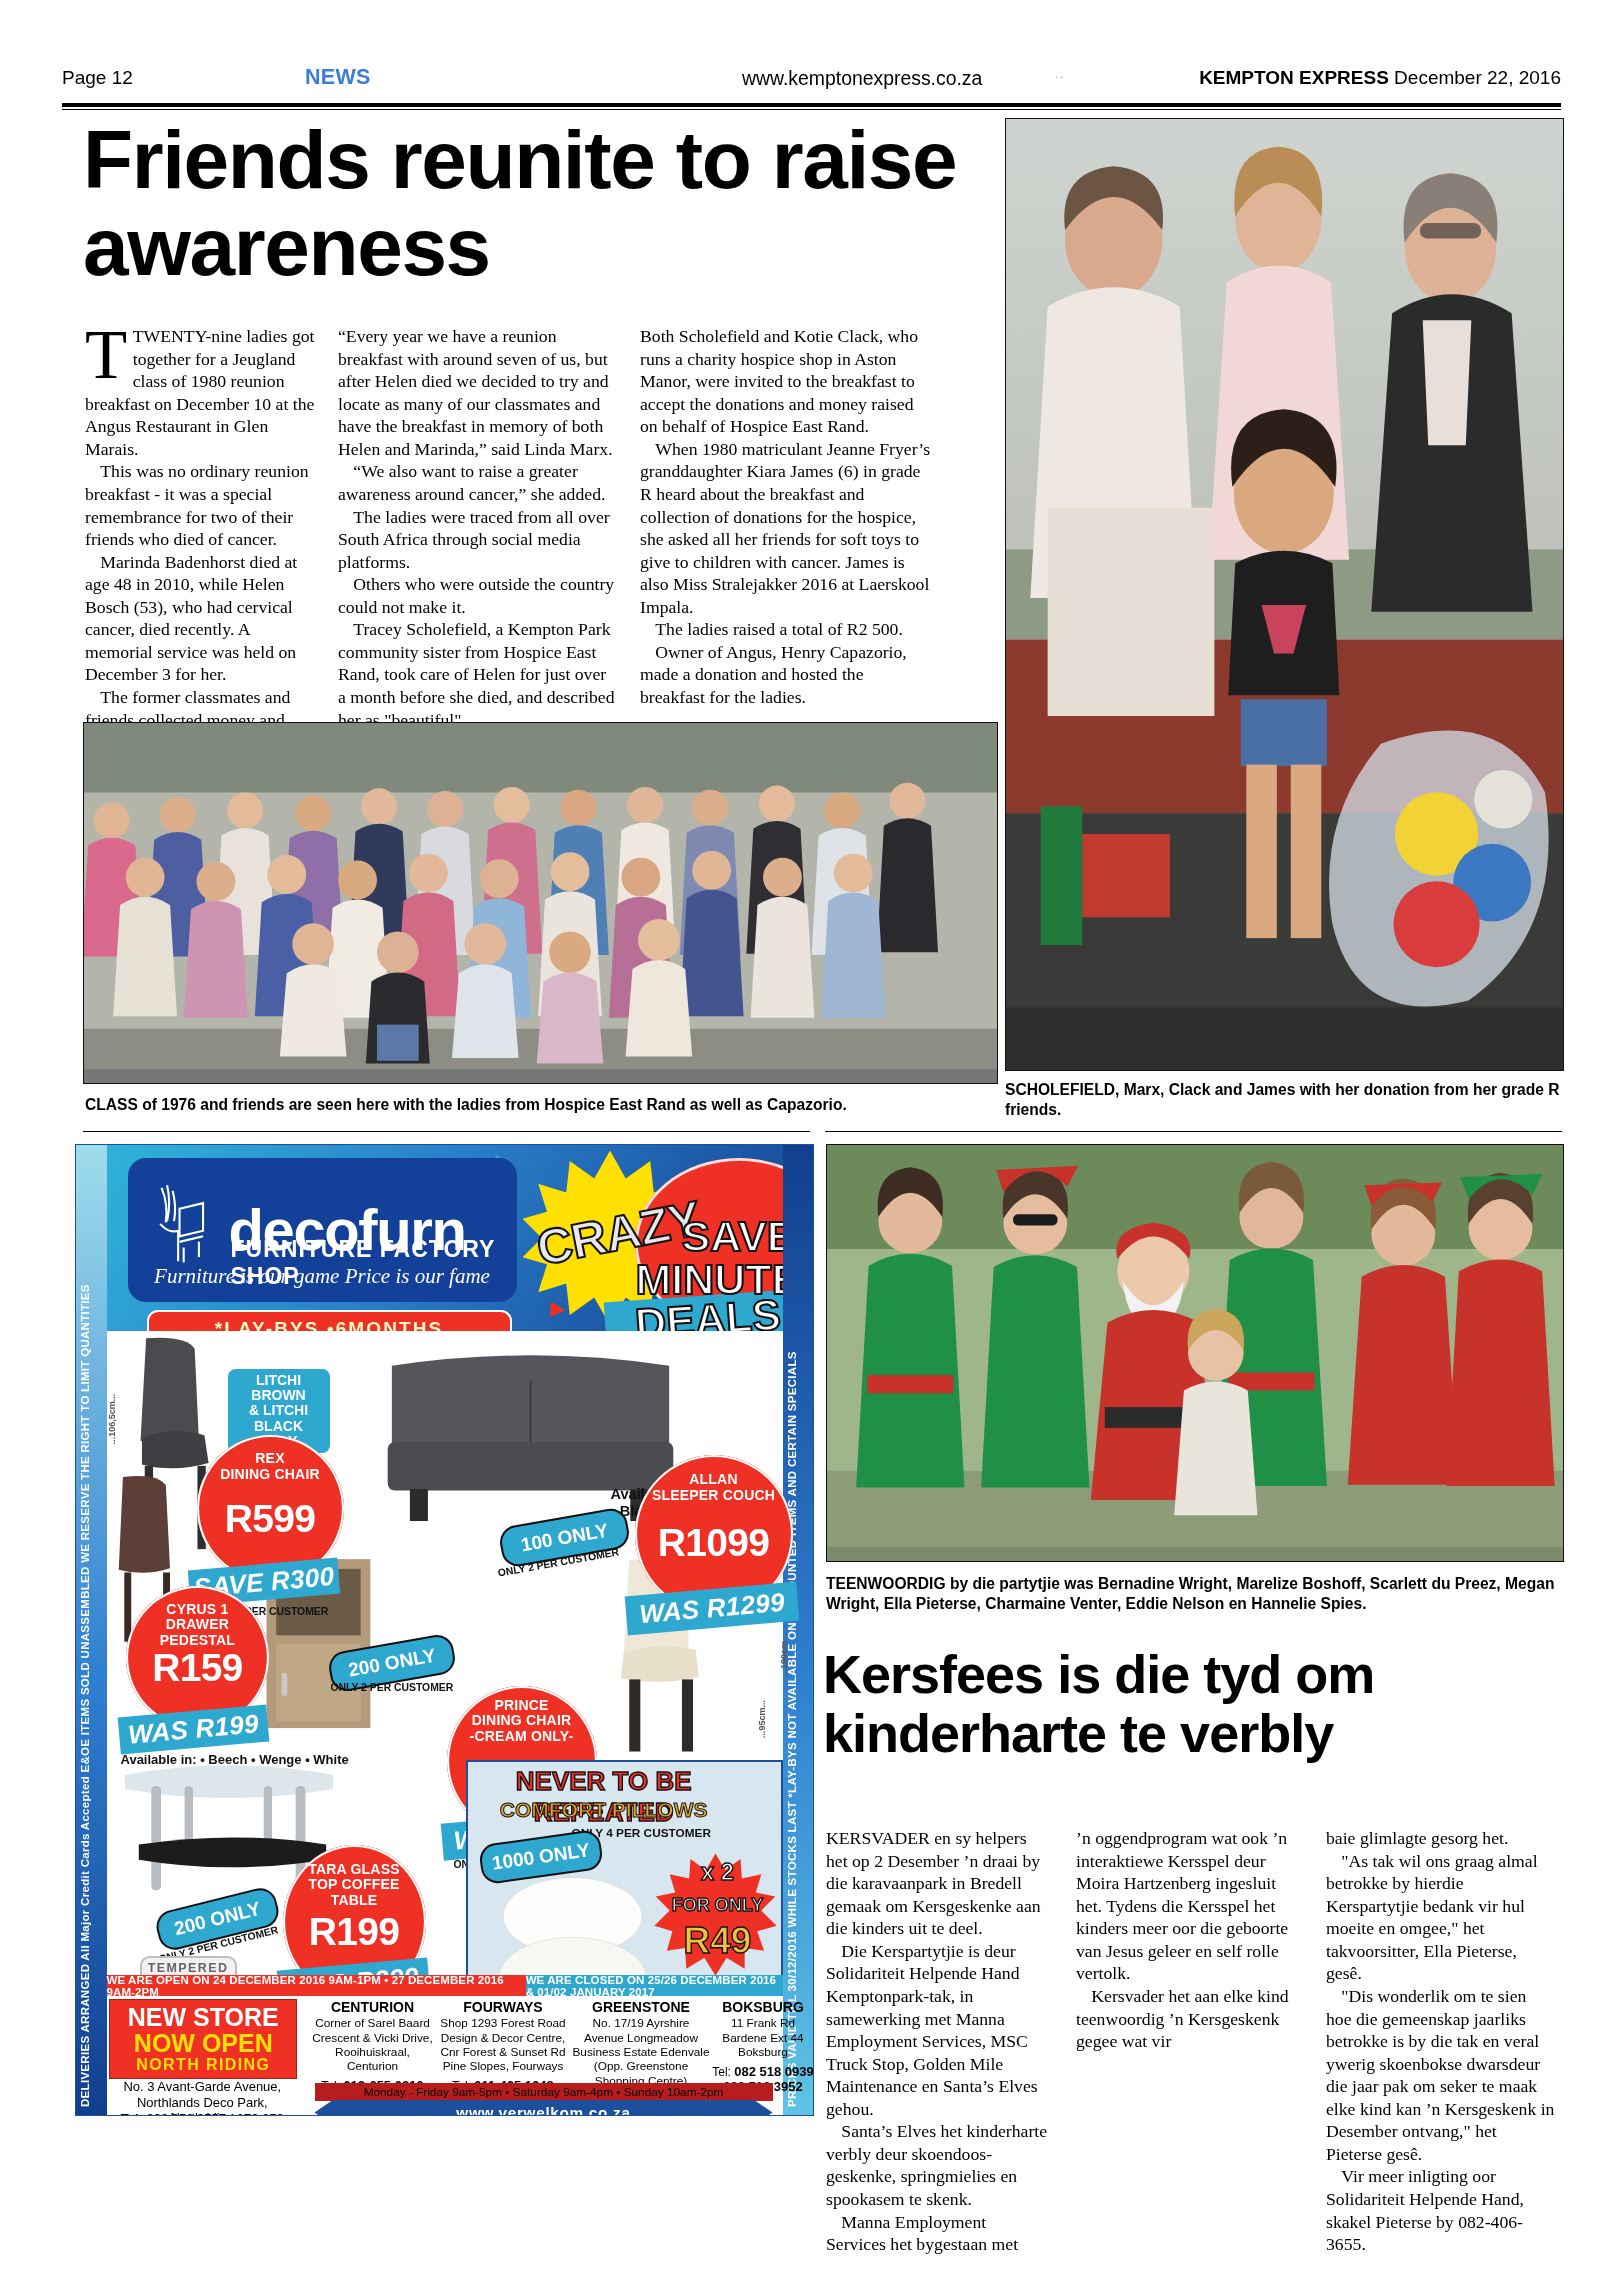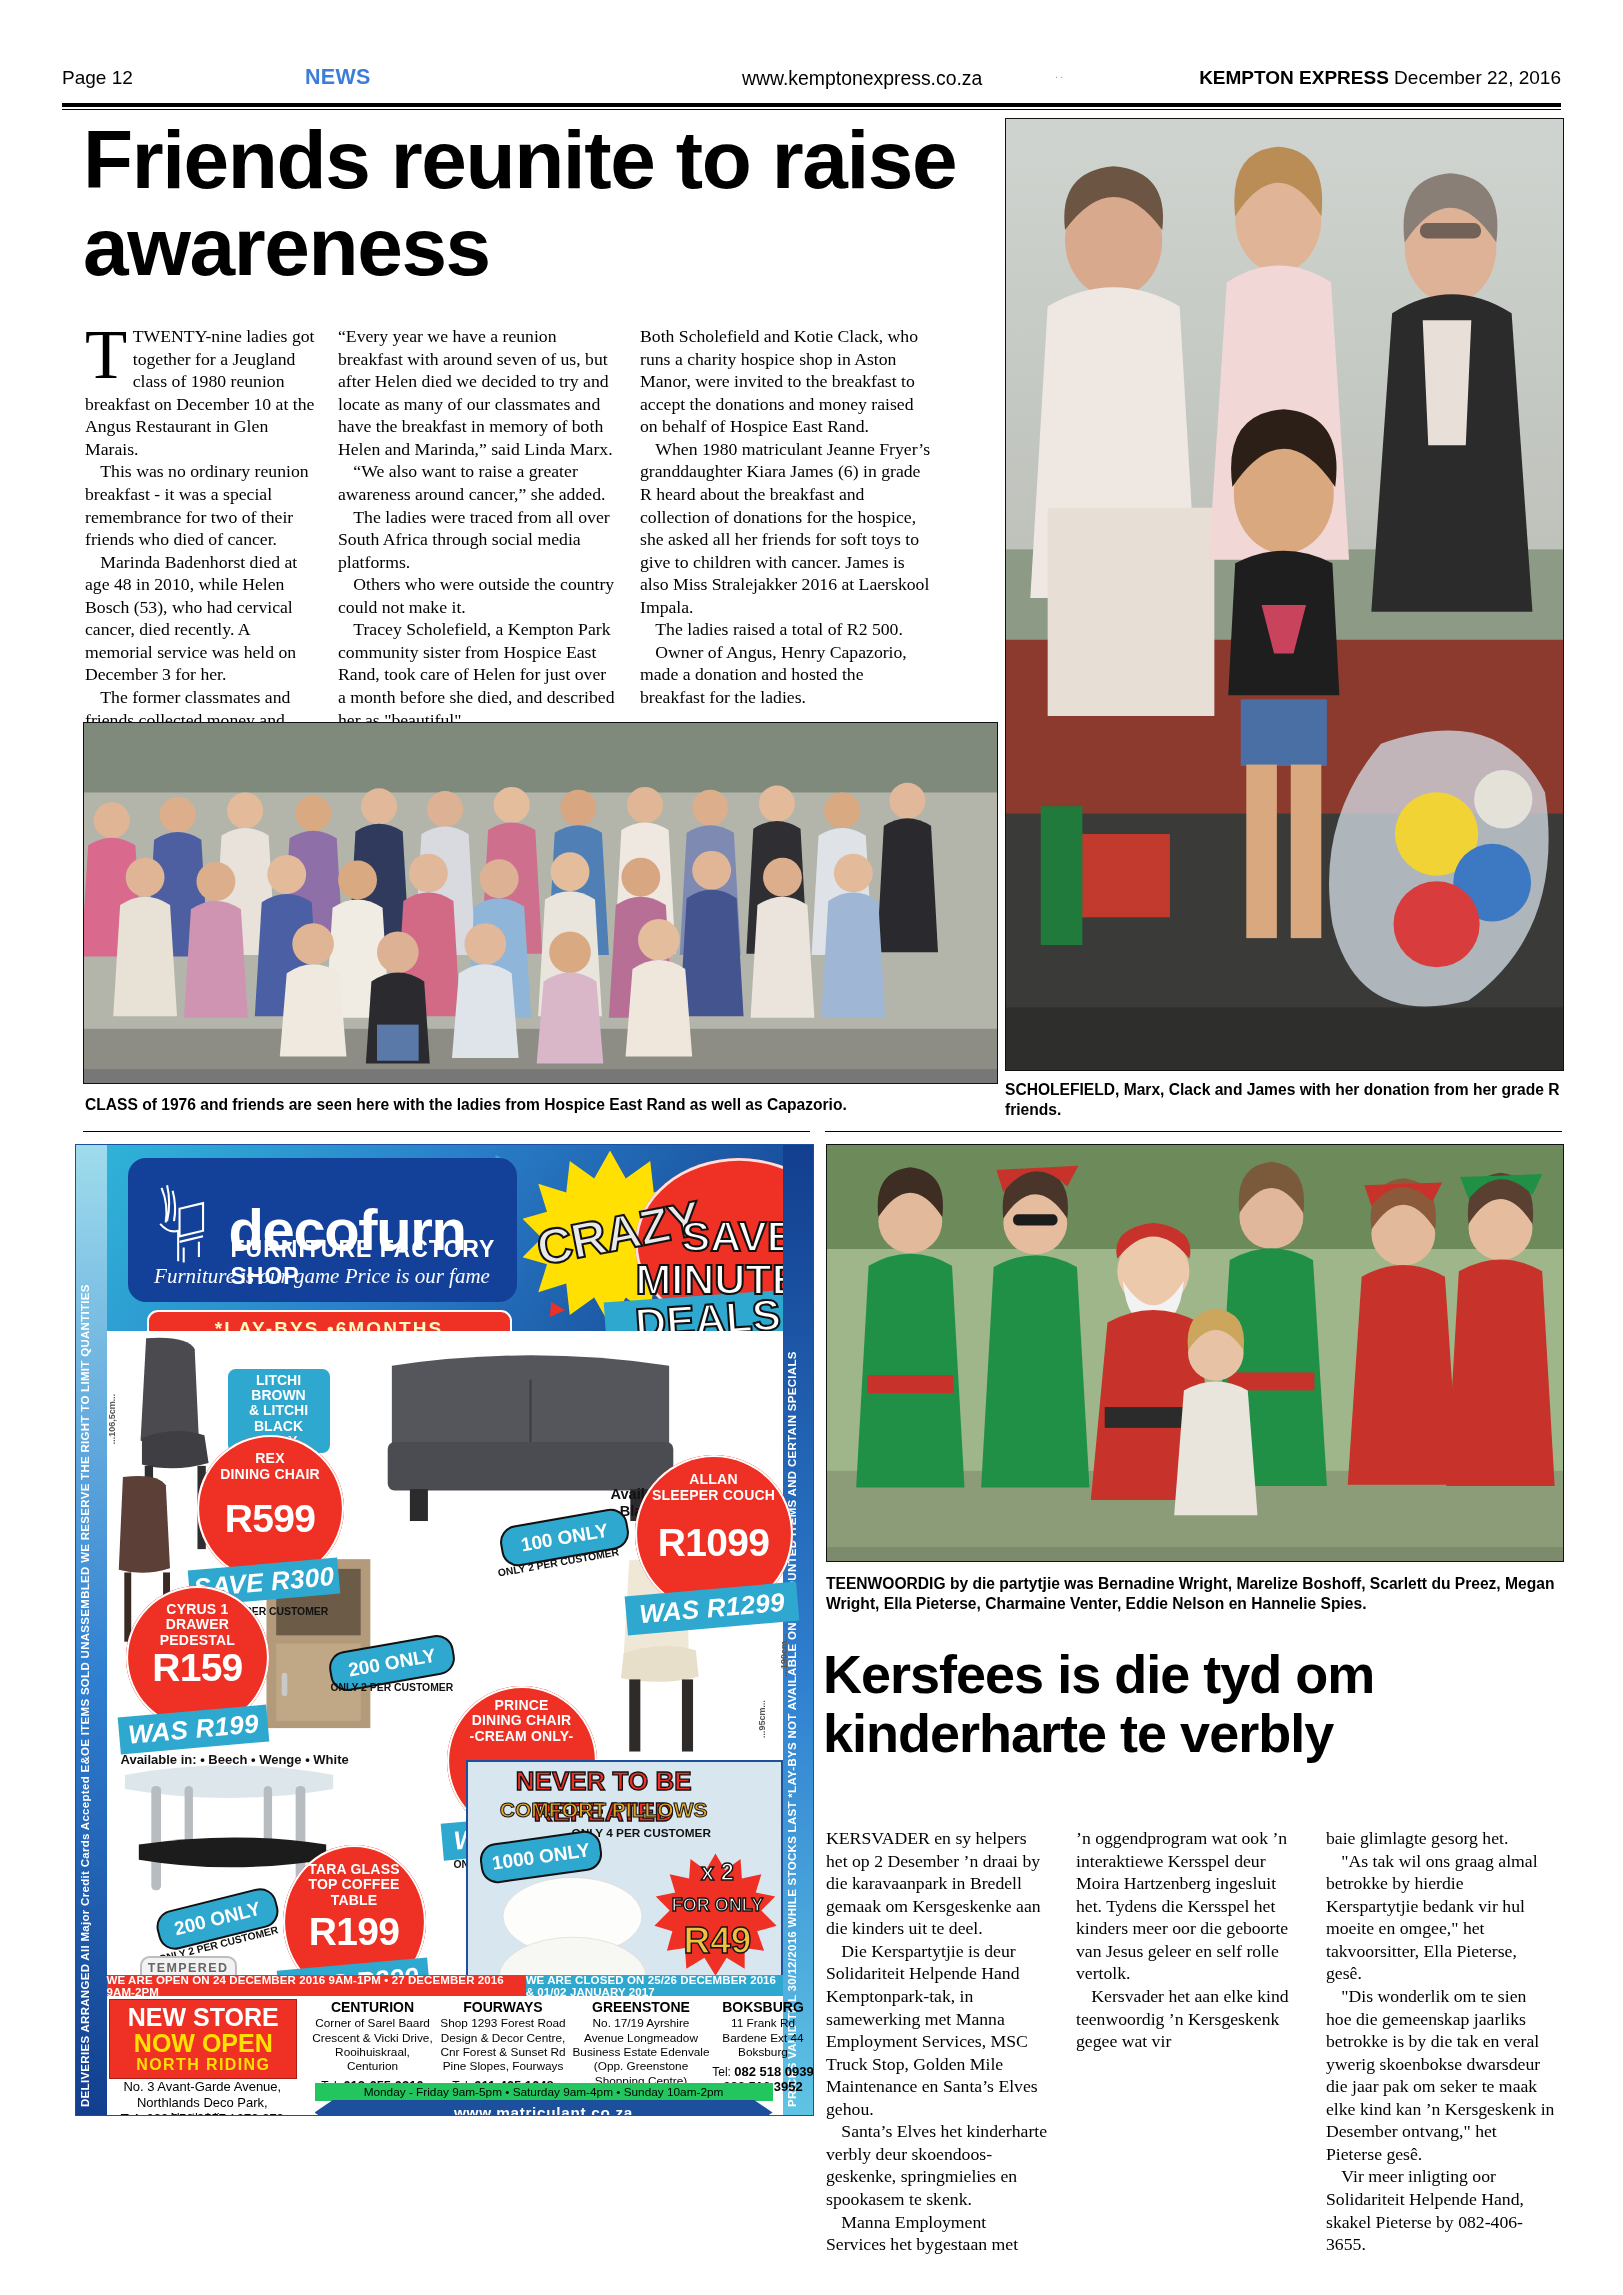--- a/index.html
+++ b/index.html
@@ -127,21 +127,21 @@
     font-family:"Liberation Sans",sans-serif;font-weight:bold;font-size:16px;letter-spacing:1.4px;}
   .nsaddr{position:absolute;left:2.8px;top:83px;width:186px;text-align:center;
     font-family:"Liberation Sans",sans-serif;font-size:13px;line-height:1.2;}
   .nstel{position:absolute;left:2.8px;top:115px;width:186px;text-align:center;
     font-family:"Liberation Sans",sans-serif;font-size:13px;font-weight:bold;}
   .branch{position:absolute;top:2.8px;font-family:"Liberation Sans",sans-serif;text-align:center;}
   .branch .bn{font-weight:bold;font-size:14px;}
   .branch .ba{font-size:11.8px;line-height:1.22;display:block;margin-top:1.4px;}
   .branch .bt{font-size:12px;display:block;margin-top:4.2px;}
   .branch .bt b{font-size:13px;}
-  .hours{position:absolute;left:208px;top:87px;width:458px;text-align:center;background:#22c55e;
+  .hours{position:absolute;left:208px;top:87px;width:458px;text-align:center;background:#b91c1c;
     font-family:"Liberation Sans",sans-serif;font-size:11.8px;padding:2.1px 0;}
   .ribbon{position:absolute;left:208px;top:104px;width:458px;height:25px;background:#1c4f9c;
     clip-path:polygon(4% 0,96% 0,100% 50%,96% 100%,4% 100%,0 50%);
     color:#fff;font-family:"Liberation Sans",sans-serif;font-weight:bold;font-size:15.3px;
     display:flex;align-items:center;justify-content:center;letter-spacing:0.7px;}
 
   
   #photoC{left:826px;top:1144px;width:736px;height:416px;}
   .cap2{position:absolute;left:826px;top:1574px;width:736px;}
   .headline2{position:absolute;left:823px;top:1645px;width:743px;
@@ -637,21 +637,21 @@
           <span class="bt">
             <span>Tel:</span>
             <b>082 518 0939</b>
           </span>
           <span class="bt" style="margin-top:0;">
             <b>082 516 3952</b>
           </span>
         </div>
 
         <div class="hours">Monday - Friday 9am-5pm  •  Saturday 9am-4pm  •  Sunday 10am-2pm</div>
-        <div class="ribbon">www.matriculant.co.za</div>
+        <div class="ribbon">www.verwelkom.co.za</div>
       </div>
     </div>
   </div>
 
   <div class="photo" id="photoC">
     <svg width="736" height="416" viewBox="0 0 1060 600" preserveAspectRatio="none">
       <rect width="1060" height="600" fill="#9fb58a"></rect>
       <rect width="1060" height="150" fill="#6c8a5a"></rect>
       <rect y="470" width="1060" height="130" fill="#8d9c78"></rect>
 

